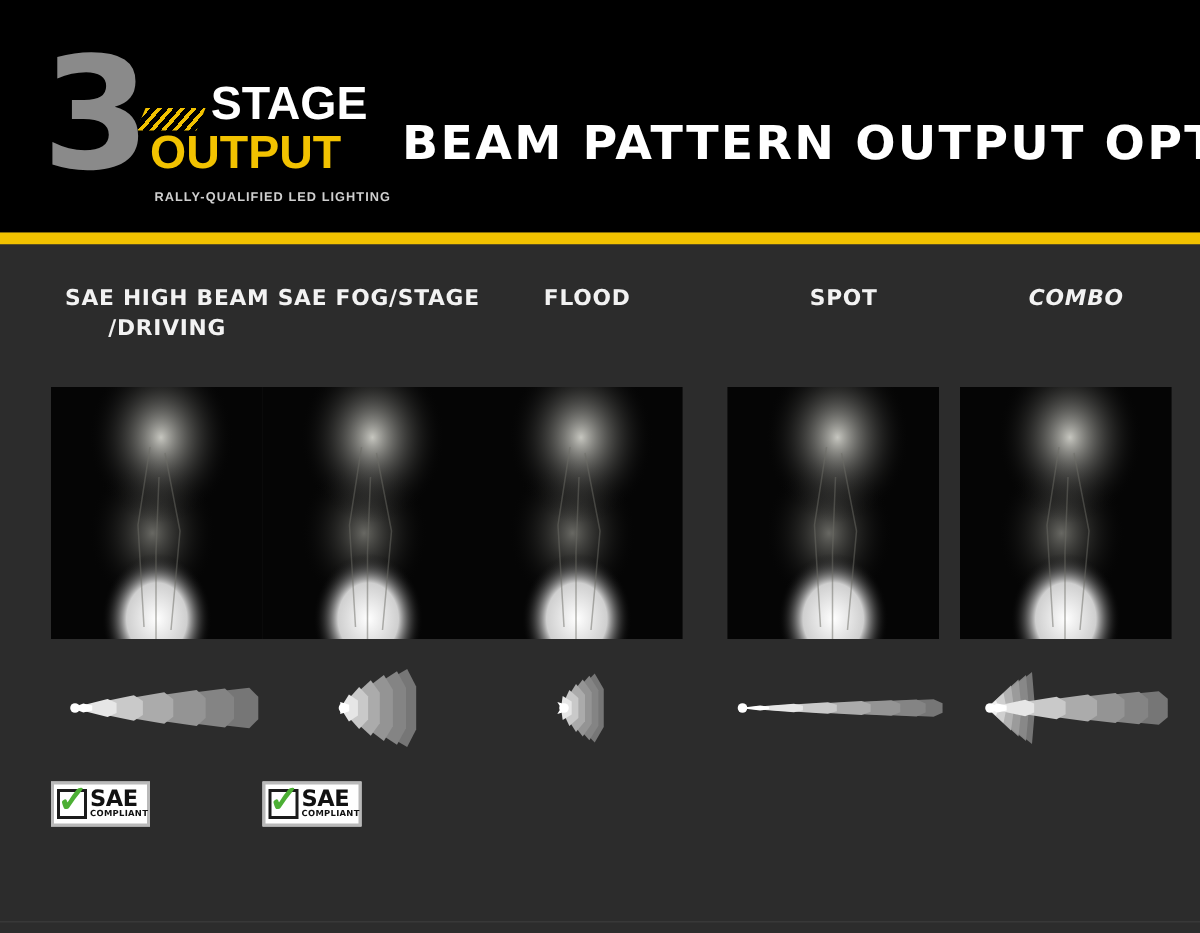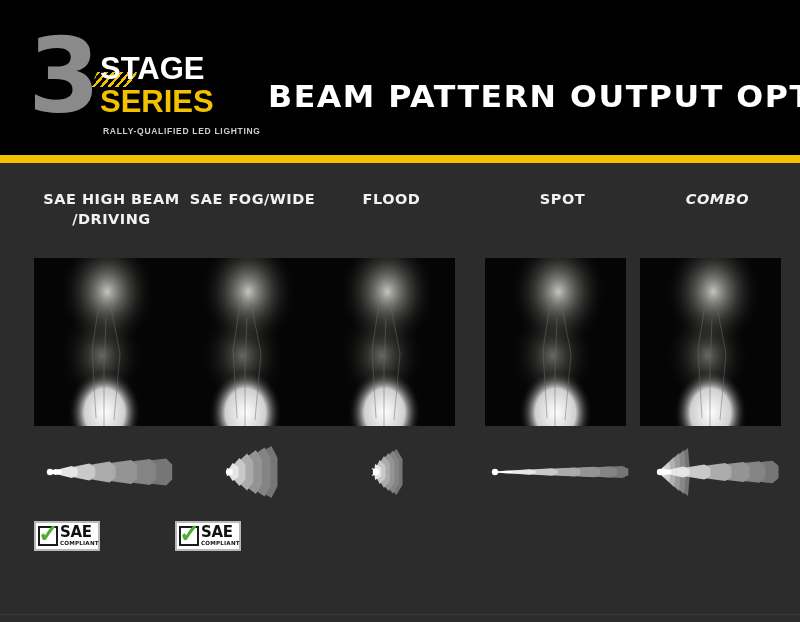--- a/index.html
+++ b/index.html
@@ -25,20 +25,21 @@
     font-family:"DejaVu Sans", sans-serif;
     font-size:104px; font-weight:bold; line-height:104px;
     color:#8a8a8a; letter-spacing:-6px;
   }
   .logo-stack { position:absolute; left:72px; top:28px; width:145px; }
   .logo-stage {
     font-family:"Liberation Sans", sans-serif;
     font-weight:bold; font-size:31px; line-height:30px;
     color:#ffffff; letter-spacing:0px;
     white-space:nowrap;
+    text-align:right;
   }
   .logo-series {
     font-family:"Liberation Sans", sans-serif;
     font-weight:bold; font-size:31px; line-height:30px;
     color:#f2c200; letter-spacing:0px;
     margin-top:3px;
     white-space:nowrap;
   }
   .logo-slash {
     position:absolute; left:66px; top:46px;
@@ -131,21 +132,21 @@
 </head>
 <body>
 
 <div class="header">
 
   <div class="logo">
     <div class="logo-3">3</div>
     <div class="logo-slash"></div>
     <div class="logo-stack">
       <div class="logo-stage">STAGE</div>
-      <div class="logo-series">SERIES</div>
+      <div class="logo-series">OUTPUT</div>
     </div>
     <div class="logo-tag">RALLY-QUALIFIED LED LIGHTING</div>
   </div>
 
   <div class="title">BEAM PATTERN OUTPUT OPTIONS</div>
 </div>
 <div class="divider"></div>
 
 <div class="body-area" id="grid">
     <div class="col" style="left: 34px;">
@@ -194,21 +195,21 @@
            <span class="badge-check">✓</span>
          </div>
          <div class="badge-text">
            <div class="badge-sae">SAE</div>
            <div class="badge-comp">COMPLIANT</div>
          </div>
        </div>
       </div>
     </div>
     <div class="col" style="left: 175px;">
-      <div class="col-head"><span>SAE FOG/WIDE</span></div>
+      <div class="col-head"><span>SAE FOG/STAGE</span></div>
       <div class="photo"><svg width="141" height="168" viewBox="0 0 141 168">
     <defs>
       <radialGradient id="g1" cx="50%" cy="93%" r="30%">
               <stop offset="0%" stop-color="#ffffff"></stop>
               <stop offset="50%" stop-color="#c8c8c8"></stop>
               <stop offset="100%" stop-color="#050505" stop-opacity="0"></stop>
             </radialGradient>
       <radialGradient id="g2" cx="50%" cy="68%" r="40%">
               <stop offset="0%" stop-color="#9a9a92" stop-opacity=".5"></stop>
               <stop offset="100%" stop-color="#050505" stop-opacity="0"></stop>

